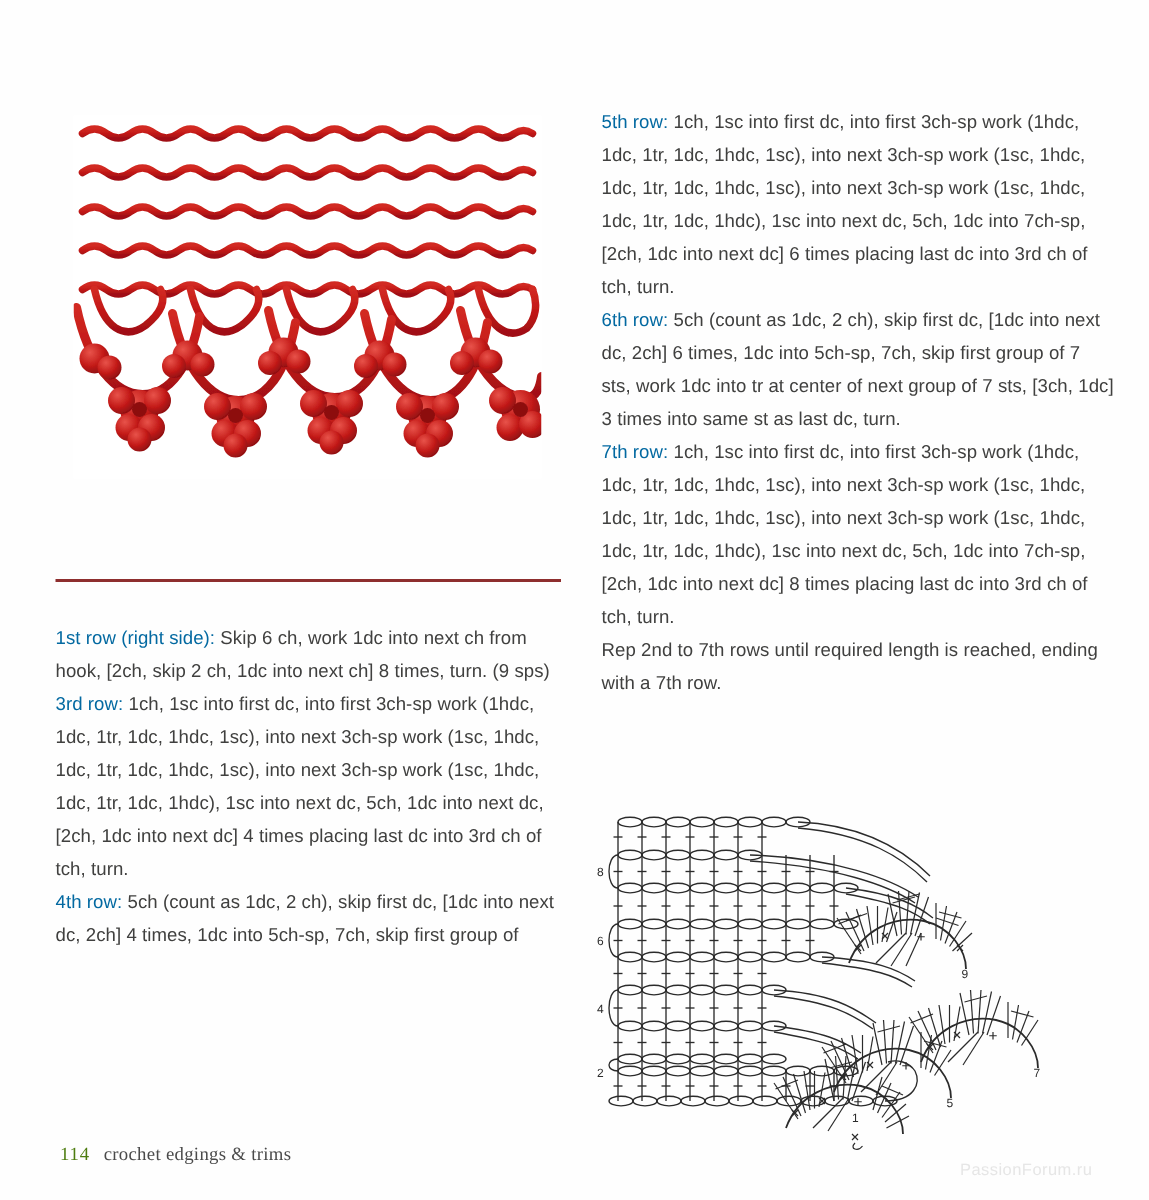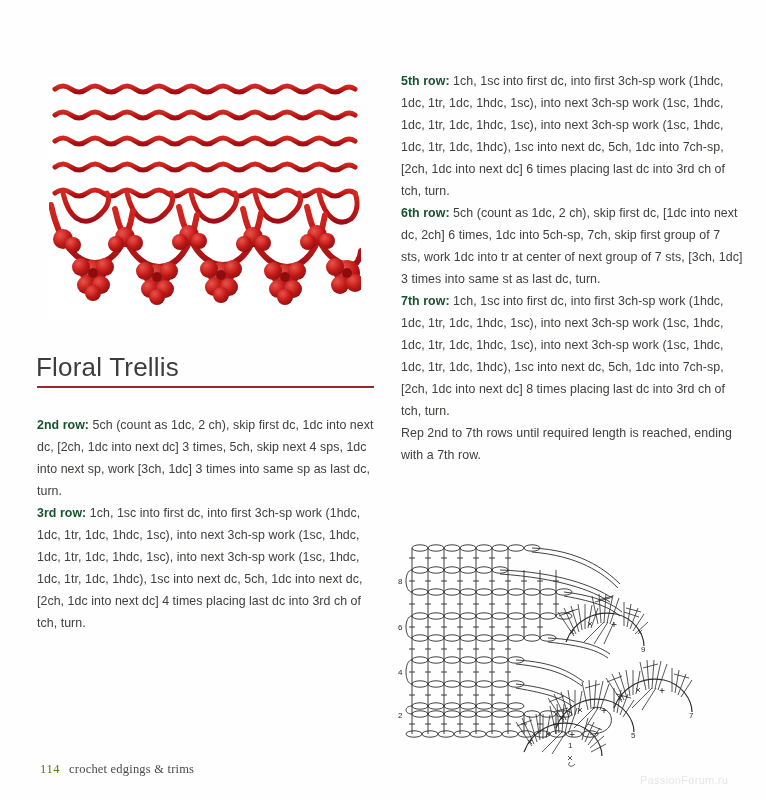--- a/index.html
+++ b/index.html
@@ -67,21 +67,21 @@
     top: 404px;
     width: 340px;
   }
   .col-right {
     left: 401px;
     top: 70px;
     width: 342px;
   }
   .para { margin: 0 0 0 0; }
   .para + .para { margin-top: 0; }
-  .lbl { font-weight: 700; color: #14532d; }
+  .lbl { font-weight: 400; color: #0369a1; }
   .spacer-sm { height: 10px; }
 
   
   .diagram {
     position: absolute;
     left: 398px;
     top: 538px;
     width: 350px;
     height: 230px;
   }
@@ -323,27 +323,27 @@
             <g transform="translate(14,162)">
               <circle cx="0" cy="0" r="10" fill="url(#knot)"></circle>
               <circle cx="10" cy="6" r="8" fill="url(#knot)"></circle>
             </g>
           </g>
         </g>
       </g>
     </svg>
   </div>
 
-  <div class="title">Floral Trellis</div>
   <div class="title-rule"></div>
 
   <div class="col col-left">
     <div class="spacer-sm"></div>
-    <p class="para"><span class="lbl">2nd row:</span><span> 5ch (count as 1dc, 2 ch), skip first dc, 1dc into next dc, [2ch, 1dc into next dc] 3 times, 5ch, skip next 4 sps, 1dc into next sp, work [3ch, 1dc] 3 times into same sp as last dc, turn.</span></p>
+    <p class="para"><span class="lbl">1st row (right side):</span><span> Skip 6 ch, work 1dc into next ch from hook, [2ch, skip 2 ch, 1dc into next ch] 8 times, turn. (9 sps)</span></p>
     <p class="para"><span class="lbl">3rd row:</span><span> 1ch, 1sc into first dc, into first 3ch-sp work (1hdc, 1dc, 1tr, 1dc, 1hdc, 1sc), into next 3ch-sp work (1sc, 1hdc, 1dc, 1tr, 1dc, 1hdc, 1sc), into next 3ch-sp work (1sc, 1hdc, 1dc, 1tr, 1dc, 1hdc), 1sc into next dc, 5ch, 1dc into next dc, [2ch, 1dc into next dc] 4 times placing last dc into 3rd ch of tch, turn.</span></p>
+    <p class="para"><span class="lbl">4th row:</span><span> 5ch (count as 1dc, 2 ch), skip first dc, [1dc into next dc, 2ch] 4 times, 1dc into 5ch-sp, 7ch, skip first group of</span></p>
   </div>
 
   <div class="col col-right">
     <p class="para"><span class="lbl">5th row:</span><span> 1ch, 1sc into first dc, into first 3ch-sp work (1hdc, 1dc, 1tr, 1dc, 1hdc, 1sc), into next 3ch-sp work (1sc, 1hdc, 1dc, 1tr, 1dc, 1hdc, 1sc), into next 3ch-sp work (1sc, 1hdc, 1dc, 1tr, 1dc, 1hdc), 1sc into next dc, 5ch, 1dc into 7ch-sp, [2ch, 1dc into next dc] 6 times placing last dc into 3rd ch of tch, turn.</span></p>
     <p class="para"><span class="lbl">6th row:</span><span> 5ch (count as 1dc, 2 ch), skip first dc, [1dc into next dc, 2ch] 6 times, 1dc into 5ch-sp, 7ch, skip first group of 7 sts, work 1dc into tr at center of next group of 7 sts, [3ch, 1dc] 3 times into same st as last dc, turn.</span></p>
     <p class="para"><span class="lbl">7th row:</span><span> 1ch, 1sc into first dc, into first 3ch-sp work (1hdc, 1dc, 1tr, 1dc, 1hdc, 1sc), into next 3ch-sp work (1sc, 1hdc, 1dc, 1tr, 1dc, 1hdc, 1sc), into next 3ch-sp work (1sc, 1hdc, 1dc, 1tr, 1dc, 1hdc), 1sc into next dc, 5ch, 1dc into 7ch-sp, [2ch, 1dc into next dc] 8 times placing last dc into 3rd ch of tch, turn.</span></p>
     <p class="para"><span class="lbl"></span><span>Rep 2nd to 7th rows until required length is reached, ending with a 7th row.</span></p>
   </div>
 
   <div class="diagram">

